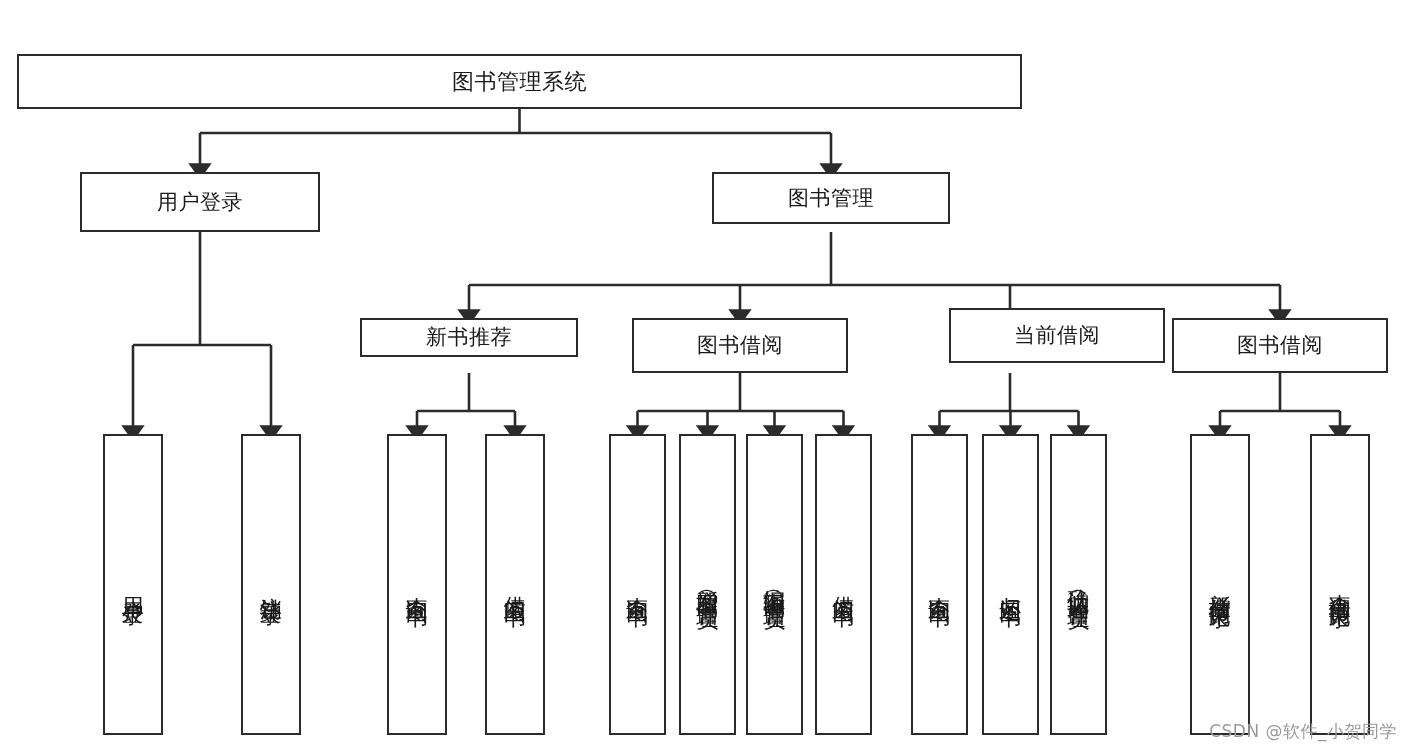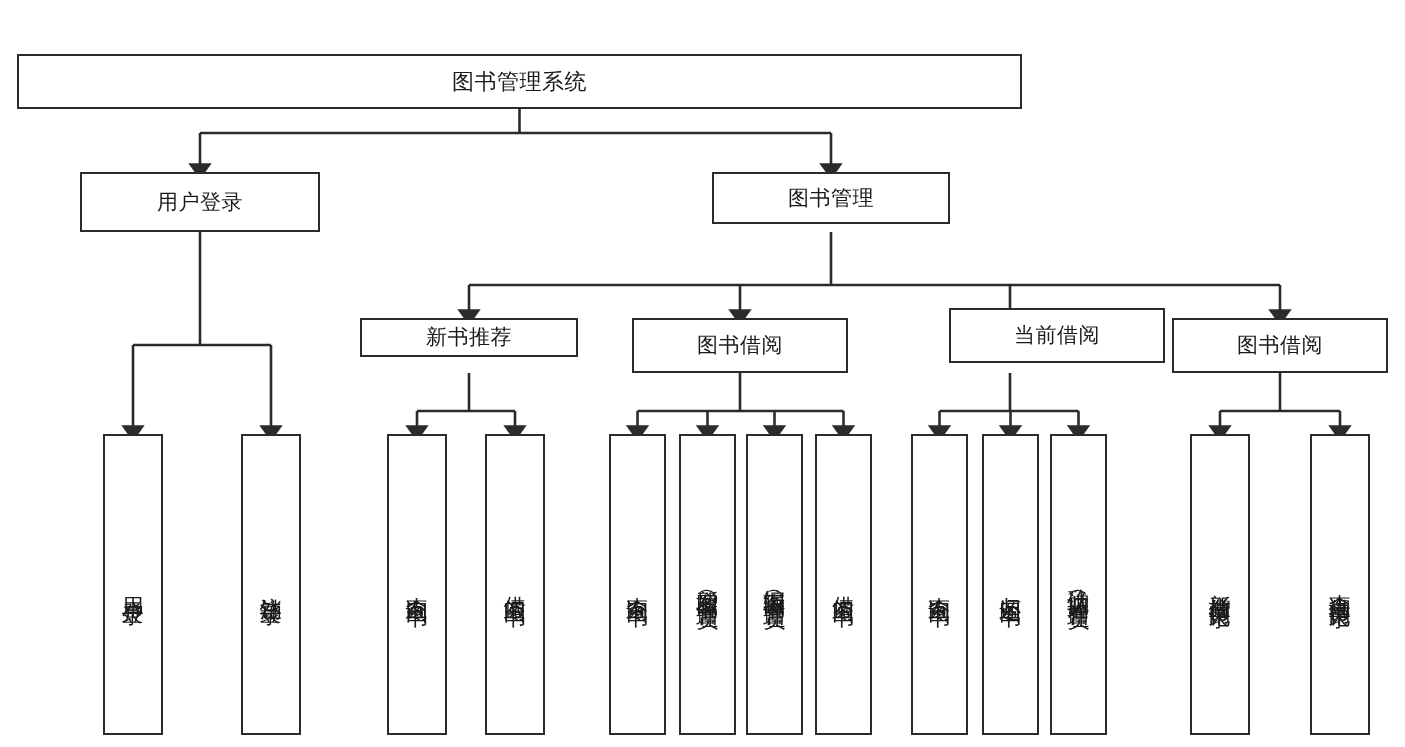--- a/index.html
+++ b/index.html
@@ -179,13 +179,14 @@
         <span class="node-label">确认归还（管理员）</span>
       </div>
       <div class="node vert" style="left: 1190px; top: 434px; width: 60px; height: 301px;">
         <span class="node-label">新增借阅记录</span>
       </div>
       <div class="node vert" style="left: 1310px; top: 434px; width: 60px; height: 301px;">
         <span class="node-label">查询借阅记录</span>
       </div>
     </div>
 
+  <div id="watermark">CSDN @软件_小贺同学</div>
 </div>
 
 </body></html>

